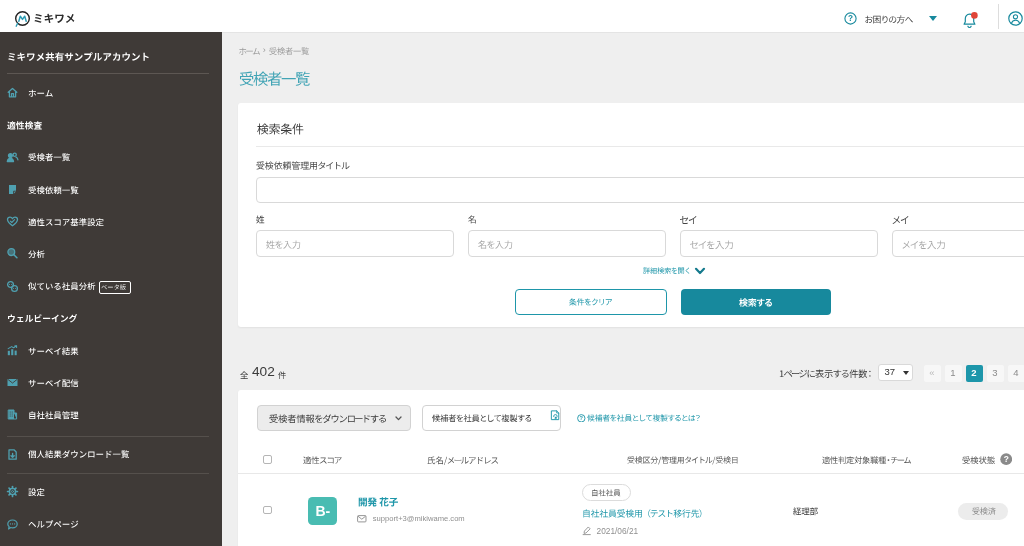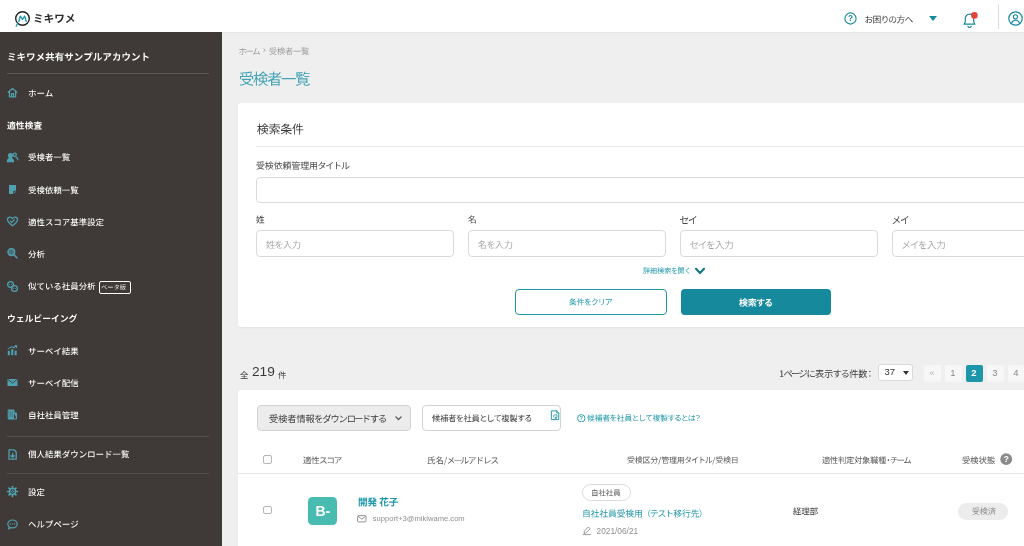--- a/index.html
+++ b/index.html
@@ -207,21 +207,21 @@
 <div style="position:absolute;left:569.2px;top:297.9px;line-height:0"><svg width="43.1" height="7.9" viewBox="0 0 43.1 7.9" style="overflow:visible">
         <path d="M5.2 1.6C4.8 2 4.4 2.4 3.9 2.7C3.4 2.4 3 2 2.6 1.6L2.7 1.6ZM2.9 0.3C2.5 1 1.7 1.8 0.5 2.4C0.6 2.5 0.8 2.7 0.9 2.9C1.4 2.6 1.9 2.3 2.2 2C2.6 2.4 2.9 2.7 3.4 3C2.5 3.5 1.4 3.8 0.4 3.9C0.5 4.1 0.6 4.3 0.7 4.5C1.8 4.3 2.9 3.9 3.9 3.3C4.8 3.8 5.9 4.2 7.1 4.3C7.2 4.2 7.4 3.9 7.5 3.8C6.4 3.7 5.3 3.4 4.5 3C5.1 2.5 5.7 1.9 6.1 1.3L5.7 1L5.6 1H3.1C3.3 0.8 3.4 0.6 3.6 0.4ZM3.6 3.9V4.7H0.4V5.3H3C2.3 6 1.2 6.7 0.2 7C0.3 7.1 0.5 7.3 0.6 7.5C1.7 7.1 2.8 6.3 3.6 5.4V7.6H4.2V5.4C4.9 6.3 6.1 7.1 7.1 7.4C7.2 7.3 7.4 7.1 7.6 6.9C6.5 6.6 5.4 6 4.7 5.3H7.4V4.7H4.2V3.9Z M10.2 4.3V4.8H12.5V7.6H13.1V4.8H15.2V4.3H13.1V2.5H14.9V1.9H13.1V0.4H12.5V1.9H11.4C11.5 1.6 11.6 1.2 11.7 0.8L11.1 0.7C10.9 1.8 10.6 2.8 10.1 3.4C10.3 3.5 10.5 3.6 10.6 3.7C10.9 3.4 11.1 3 11.2 2.5H12.5V4.3ZM9.8 0.3C9.4 1.5 8.7 2.7 7.9 3.5C8 3.6 8.2 4 8.3 4.1C8.5 3.8 8.8 3.5 9 3.2V7.6H9.6V2.2C9.9 1.7 10.1 1.1 10.4 0.5Z M22 3.5 21.7 2.9C21.5 3 21.3 3.1 21.1 3.2C20.7 3.4 20.2 3.6 19.6 3.8C19.5 3.4 19.1 3.1 18.6 3.1C18.3 3.1 17.8 3.2 17.5 3.4C17.8 3.1 18 2.6 18.2 2.2C19.1 2.2 20.1 2.1 20.8 2L20.8 1.4C20.1 1.5 19.2 1.6 18.4 1.6C18.5 1.3 18.6 0.9 18.7 0.7L18 0.6C18 0.9 17.9 1.3 17.8 1.6L17.3 1.6C16.9 1.6 16.4 1.6 15.9 1.6V2.2C16.4 2.2 16.9 2.2 17.2 2.2H17.6C17.3 2.8 16.8 3.7 15.8 4.6L16.3 5C16.6 4.7 16.8 4.4 17 4.2C17.4 3.9 17.9 3.6 18.4 3.6C18.7 3.6 19 3.8 19.1 4.1C18.2 4.6 17.2 5.2 17.2 6.1C17.2 7.1 18.2 7.3 19.3 7.3C20 7.3 20.9 7.3 21.5 7.2L21.5 6.6C20.8 6.7 19.9 6.7 19.3 6.7C18.5 6.7 17.9 6.6 17.9 6C17.9 5.5 18.4 5.1 19.1 4.7C19.1 5.1 19.1 5.6 19.1 5.9H19.7L19.7 4.4C20.3 4.1 20.9 3.9 21.3 3.7C21.5 3.6 21.8 3.5 22 3.5Z M26.2 0.8 25.4 0.6C25.4 0.8 25.3 1.1 25.2 1.2C24.8 1.9 24.1 3.1 22.7 3.9L23.2 4.3C24.1 3.7 24.8 3 25.2 2.3H27.9C27.8 3.1 27.3 4.1 26.7 4.8C25.9 5.7 24.9 6.4 23.5 6.8L24.1 7.3C25.6 6.8 26.5 6 27.2 5.2C27.9 4.3 28.4 3.2 28.6 2.4C28.7 2.3 28.8 2.1 28.8 2L28.3 1.7C28.2 1.8 28 1.8 27.8 1.8H25.6L25.8 1.4C25.9 1.3 26 1 26.2 0.8Z M34.9 1H34.2C34.2 1.2 34.2 1.4 34.2 1.6C34.2 1.9 34.2 2.6 34.2 2.9C34.2 4.4 34.1 5 33.6 5.7C33.1 6.3 32.4 6.6 31.7 6.8L32.2 7.3C32.8 7.1 33.6 6.8 34.1 6.1C34.7 5.5 34.9 4.8 34.9 2.9C34.9 2.6 34.9 2 34.9 1.6C34.9 1.4 34.9 1.2 34.9 1ZM31.3 1H30.6C30.6 1.2 30.6 1.4 30.6 1.6C30.6 1.8 30.6 3.9 30.6 4.2C30.6 4.5 30.6 4.7 30.5 4.8H31.3C31.3 4.7 31.2 4.4 31.2 4.2C31.2 3.9 31.2 1.8 31.2 1.6C31.2 1.4 31.3 1.2 31.3 1Z M43.1 1.6 42.7 1.2C42.6 1.3 42.3 1.3 42.1 1.3C41.7 1.3 38 1.3 37.6 1.3C37.3 1.3 37 1.3 36.7 1.2V1.9C37 1.9 37.3 1.9 37.6 1.9C38 1.9 41.5 1.9 42.1 1.9C41.8 2.4 41.1 3.2 40.4 3.7L40.9 4.1C41.8 3.5 42.5 2.4 42.9 1.9C42.9 1.8 43 1.7 43.1 1.6ZM39.9 2.7H39.2C39.2 2.9 39.2 3 39.2 3.2C39.2 4.6 39.1 5.7 37.8 6.4C37.6 6.6 37.3 6.7 37.1 6.8L37.7 7.3C39.7 6.3 39.9 4.8 39.9 2.7Z" fill="#1e96a9"></path>
       </svg></div>
 <div style="position:absolute;left:680.7px;top:288.5px;width:150.8px;height:26.7px;background:#17899d;border-radius:4px"></div>
 <div style="position:absolute;left:739.4px;top:297.8px;line-height:0"><svg width="33.5" height="9.1" viewBox="0 0 33.5 9.1" style="overflow:visible">
         <path d="M3.6 3.8V6.3H5.2C5 7 4.4 7.6 3 8C3.2 8.2 3.5 8.6 3.6 8.8C4.9 8.4 5.6 7.8 6 7C6.6 8 7.3 8.5 8.2 8.8C8.3 8.5 8.6 8.1 8.8 7.9C7.9 7.7 7.2 7.3 6.7 6.3H8.3V3.8H6.4V3.3H7.6V2.8C7.8 3 8.1 3.1 8.3 3.2C8.4 2.9 8.7 2.5 8.9 2.3C7.9 1.9 7 1.2 6.4 0.3H5.4C4.9 1 4.1 1.8 3.3 2.2V2.1H2.4V0.3H1.4V2.1H0.3V3.2H1.4C1.1 4.2 0.6 5.5 0.1 6.2C0.3 6.5 0.5 6.9 0.6 7.2C0.9 6.7 1.2 6.1 1.4 5.4V8.8H2.4V4.9C2.6 5.3 2.8 5.7 2.9 5.9L3.5 5.1C3.3 4.9 2.7 3.9 2.4 3.6V3.2H3.3V2.7C3.4 2.9 3.5 3.1 3.5 3.2C3.8 3.1 4 3 4.3 2.8V3.3H5.4V3.8ZM5.9 1.2C6.2 1.6 6.6 2 7 2.4H4.8C5.3 2 5.6 1.6 5.9 1.2ZM4.5 4.7H5.4V5.2L5.4 5.5H4.5ZM6.4 4.7H7.3V5.5H6.4L6.4 5.2Z M14.3 7.2C15.1 7.7 16 8.3 16.5 8.7L17.4 8.1C16.9 7.7 15.9 7.1 15.2 6.7ZM11.2 6.7C10.7 7.2 9.9 7.7 9.1 7.9C9.4 8.1 9.8 8.5 9.9 8.7C10.7 8.3 11.6 7.7 12.2 7.1ZM9.4 2.5V4.4H10.4V3.4H12.2C11.9 3.6 11.6 3.9 11.4 4.2L11 4L10.3 4.6C10.8 4.8 11.4 5.2 11.8 5.5L11.4 5.8L9.3 5.8L9.4 6.7C10.3 6.7 11.5 6.7 12.7 6.7V8.8H13.8V6.6L16.2 6.5C16.3 6.7 16.5 6.8 16.6 7L17.4 6.3C16.9 5.9 15.9 5.2 15.2 4.7L14.5 5.3C14.7 5.4 14.9 5.6 15.1 5.7L13 5.8C13.8 5.3 14.7 4.7 15.4 4.1L14.5 3.6C14 4 13.3 4.5 12.7 5C12.5 4.9 12.3 4.7 12.1 4.6C12.5 4.3 13 3.9 13.5 3.5L13.2 3.4H16.2V4.4H17.3V2.5H13.8V1.9H17.2V1H13.8V0.3H12.7V1H9.4V1.9H12.7V2.5Z M22.1 4.6C22.2 5.4 21.9 5.7 21.5 5.7C21.1 5.7 20.8 5.4 20.8 5C20.8 4.5 21.1 4.3 21.5 4.3C21.7 4.3 22 4.4 22.1 4.6ZM18 1.8 18 2.9C19.1 2.8 20.5 2.8 21.9 2.8L21.9 3.4C21.8 3.3 21.6 3.3 21.5 3.3C20.5 3.3 19.7 4 19.7 5C19.7 6.1 20.6 6.7 21.3 6.7C21.4 6.7 21.5 6.7 21.7 6.6C21.2 7.2 20.4 7.5 19.5 7.7L20.4 8.6C22.6 8 23.3 6.5 23.3 5.3C23.3 4.9 23.2 4.4 23 4.1L23 2.7C24.2 2.7 25.1 2.8 25.6 2.8L25.6 1.7C25.2 1.7 23.9 1.7 23 1.7L23 1.4C23 1.3 23.1 0.8 23.1 0.7H21.8C21.8 0.8 21.8 1.1 21.8 1.5L21.9 1.7C20.6 1.8 19 1.8 18 1.8Z M30 7.4C29.8 7.5 29.7 7.5 29.5 7.5C28.9 7.5 28.6 7.2 28.6 6.9C28.6 6.7 28.8 6.5 29.1 6.5C29.6 6.5 30 6.8 30 7.4ZM27 1.1 27.1 2.2C27.3 2.2 27.6 2.2 27.8 2.2C28.3 2.1 29.5 2.1 30 2.1C29.6 2.5 28.6 3.2 28.1 3.6C27.6 4.1 26.5 5 25.8 5.5L26.7 6.4C27.6 5.3 28.5 4.5 29.9 4.5C31 4.5 31.8 5.1 31.8 5.9C31.8 6.5 31.5 6.9 31 7.1C30.9 6.3 30.2 5.6 29.1 5.6C28.2 5.6 27.5 6.3 27.5 7C27.5 7.9 28.4 8.5 29.7 8.5C31.9 8.5 33 7.4 33 5.9C33 4.6 31.8 3.6 30.3 3.6C30 3.6 29.7 3.7 29.4 3.7C30 3.3 30.9 2.5 31.4 2.2C31.6 2 31.9 1.9 32.1 1.7L31.5 0.9C31.4 1 31.2 1 30.8 1C30.3 1.1 28.3 1.1 27.9 1.1C27.6 1.1 27.3 1.1 27 1.1Z" fill="#fff"></path>
       </svg></div>
 <div style="position:absolute;left:239.8px;top:370.6px;line-height:0"><svg width="8.3" height="8.5" viewBox="0 0 8.3 8.5" style="overflow:visible">
         <path d="M4.1 1C4.9 2 6.4 3.3 7.7 4C7.8 3.9 7.9 3.6 8.1 3.5C6.8 2.8 5.3 1.6 4.4 0.3H3.8C3.1 1.4 1.7 2.8 0.2 3.6C0.4 3.7 0.6 3.9 0.6 4.1C2.1 3.3 3.4 2 4.1 1ZM0.6 7.3V7.9H7.8V7.3H4.5V5.9H7V5.4H4.5V4H6.7V3.5H1.6V4H3.8V5.4H1.3V5.9H3.8V7.3Z" fill="#3a3a3a"></path>
       </svg></div>
-<div style="position:absolute;left:252px;top:372.7px;font:400 13.7px 'Liberation Sans',sans-serif;color:#3a3a3a;line-height:0;white-space:nowrap"><span style="position:relative;top:-0.5px">219</span></div>
+<div style="position:absolute;left:252px;top:372.7px;font:400 13.7px 'Liberation Sans',sans-serif;color:#3a3a3a;line-height:0;white-space:nowrap"><span style="position:relative;top:-0.5px">402</span></div>
 <div style="position:absolute;left:277.9px;top:370.6px;line-height:0"><svg width="8.2" height="8.4" viewBox="0 0 8.2 8.4" style="overflow:visible">
         <path d="M2.6 4.5V5.1H5V8H5.6V5.1H7.9V4.5H5.6V2.7H7.5V2.1H5.6V0.4H5V2.1H3.8C4 1.7 4 1.3 4.1 0.9L3.5 0.8C3.3 1.8 3 2.9 2.5 3.6C2.7 3.7 2.9 3.8 3 3.9C3.3 3.6 3.5 3.1 3.6 2.7H5V4.5ZM2.2 0.4C1.7 1.6 1 2.9 0.2 3.7C0.3 3.8 0.5 4.2 0.5 4.3C0.8 4 1.1 3.7 1.3 3.3V8H1.9V2.4C2.2 1.8 2.5 1.2 2.8 0.5Z" fill="#3a3a3a"></path>
       </svg></div>
 <div style="position:absolute;left:779.0px;top:368.5px;line-height:0"><svg width="93.5" height="9.2" viewBox="0 0 93.5 9.2" style="overflow:visible">
         <path d="M0.8 8.1H4.5V7.4H3.2V1.4H2.5C2.2 1.6 1.7 1.7 1.1 1.8V2.4H2.3V7.4H0.8Z M11 2.6C11 2.2 11.3 1.9 11.7 1.9C12.1 1.9 12.4 2.2 12.4 2.6C12.4 3 12.1 3.3 11.7 3.3C11.3 3.3 11 3 11 2.6ZM10.6 2.6C10.6 3.2 11.1 3.7 11.7 3.7C12.3 3.7 12.8 3.2 12.8 2.6C12.8 2 12.3 1.5 11.7 1.5C11.1 1.5 10.6 2 10.6 2.6ZM5 5.7 5.7 6.4C5.9 6.2 6.1 5.9 6.2 5.7C6.7 5.2 7.4 4.2 7.9 3.6C8.2 3.2 8.4 3.2 8.7 3.6C9.1 3.9 10 4.9 10.5 5.5C11.1 6.1 11.9 7.1 12.6 7.9L13.2 7.2C12.5 6.4 11.6 5.4 11 4.8C10.4 4.2 9.6 3.4 9.1 2.8C8.4 2.2 8 2.3 7.5 2.9C6.9 3.6 6.1 4.6 5.7 5.1C5.4 5.3 5.3 5.5 5 5.7Z M12.9 4.1V5C13.2 5 13.7 5 14.2 5C14.9 5 18.6 5 19.3 5C19.7 5 20.1 5 20.3 5V4.1C20.1 4.2 19.7 4.2 19.3 4.2C18.6 4.2 14.9 4.2 14.2 4.2C13.7 4.2 13.2 4.2 12.9 4.1Z M26 1.2 25.5 1.5C25.8 1.9 26.1 2.4 26.4 2.9L26.9 2.7C26.7 2.2 26.3 1.6 26 1.2ZM27.2 0.8 26.7 1C27 1.4 27.4 2 27.6 2.4L28.1 2.2C27.9 1.8 27.5 1.1 27.2 0.8ZM22.1 1.1 21.7 1.7C22.2 2 23.2 2.7 23.7 3L24.1 2.4C23.7 2.1 22.6 1.4 22.1 1.1ZM20.7 7.7 21.1 8.5C22 8.3 23.3 7.9 24.2 7.3C25.7 6.4 26.9 5.3 27.7 4L27.3 3.2C26.5 4.5 25.3 5.8 23.8 6.6C22.9 7.2 21.7 7.5 20.7 7.7ZM20.7 3.2 20.3 3.8C20.8 4.1 21.8 4.7 22.3 5.1L22.7 4.4C22.3 4.1 21.2 3.5 20.7 3.2Z M31.7 1.9V2.6C32.7 2.7 34.5 2.7 35.5 2.6V1.9C34.5 2 32.7 2.1 31.7 1.9ZM32 5.7 31.4 5.6C31.3 6 31.2 6.4 31.2 6.7C31.2 7.6 31.9 8.1 33.5 8.1C34.4 8.1 35.2 8 35.8 7.9L35.7 7.1C35 7.3 34.3 7.3 33.5 7.3C32.2 7.3 31.9 6.9 31.9 6.5C31.9 6.3 31.9 6 32 5.7ZM29.9 1.2 29.1 1.1C29.1 1.3 29.1 1.6 29 1.8C28.9 2.5 28.6 4.1 28.6 5.5C28.6 6.7 28.8 7.8 28.9 8.4L29.6 8.4C29.6 8.3 29.6 8.2 29.6 8.1C29.6 8 29.6 7.8 29.6 7.7C29.7 7.2 30 6.2 30.3 5.6L29.9 5.3C29.7 5.7 29.5 6.2 29.4 6.6C29.3 6.2 29.3 5.8 29.3 5.3C29.3 4.3 29.6 2.7 29.7 1.8C29.8 1.6 29.9 1.3 29.9 1.2Z M37.3 8.2 37.5 8.9C38.6 8.6 40.2 8.2 41.7 7.8L41.6 7.2L39.3 7.8V5.7C39.8 5.3 40.3 4.9 40.7 4.6C41.3 6.7 42.5 8.2 44.5 8.8C44.6 8.7 44.8 8.4 45 8.2C43.9 7.9 43.1 7.4 42.4 6.6C43.1 6.2 43.8 5.7 44.4 5.3L43.9 4.8C43.4 5.3 42.7 5.8 42.1 6.1C41.8 5.7 41.5 5.1 41.3 4.5H44.7V3.9H41V3.1H44V2.5H41V1.7H44.3V1.1H41V0.4H40.3V1.1H36.9V1.7H40.3V2.5H37.3V3.1H40.3V3.9H36.6V4.5H39.8C38.9 5.3 37.5 6 36.3 6.3C36.4 6.5 36.6 6.7 36.7 6.9C37.3 6.7 38 6.4 38.6 6.1V7.9Z M47.2 4.9C46.8 5.9 46.1 7 45.4 7.6C45.6 7.7 45.9 7.9 46 8C46.8 7.3 47.5 6.2 47.9 5.1ZM51.4 5.2C52.1 6.1 52.8 7.3 53 8L53.7 7.7C53.4 6.9 52.7 5.8 52 4.9ZM46.4 1.1V1.7H52.9V1.1ZM45.6 3.3V4H49.3V8C49.3 8.1 49.3 8.1 49.1 8.2C48.9 8.2 48.3 8.2 47.7 8.1C47.8 8.3 47.9 8.7 47.9 8.9C48.8 8.9 49.3 8.9 49.6 8.7C50 8.6 50.1 8.4 50.1 8V4H53.8V3.3Z M58.9 4.7C58.9 5.6 58.6 6 58.1 6C57.5 6 57.1 5.7 57.1 5.1C57.1 4.5 57.6 4.1 58 4.1C58.4 4.1 58.7 4.3 58.9 4.7ZM54.5 2.1 54.5 2.8C55.7 2.7 57.2 2.7 58.7 2.7L58.7 3.6C58.5 3.5 58.3 3.5 58 3.5C57.2 3.5 56.4 4.2 56.4 5.1C56.4 6.1 57.2 6.6 57.9 6.6C58.2 6.6 58.5 6.6 58.7 6.4C58.4 7.2 57.5 7.7 56.3 8L56.9 8.6C59.1 8 59.7 6.6 59.7 5.4C59.7 4.9 59.6 4.5 59.4 4.2L59.4 2.6H59.5C60.8 2.6 61.7 2.7 62.2 2.7L62.2 2C61.8 2 60.6 2 59.5 2H59.4L59.4 1.4C59.4 1.3 59.4 0.9 59.4 0.8H58.6C58.6 0.9 58.6 1.2 58.6 1.4L58.6 2C57.3 2 55.5 2.1 54.5 2.1Z M67 7.8C66.8 7.9 66.5 7.9 66.3 7.9C65.5 7.9 65 7.6 65 7.2C65 6.8 65.4 6.6 65.8 6.6C66.5 6.6 66.9 7.1 67 7.8ZM63.9 1.3 63.9 2.1C64.1 2.1 64.3 2 64.5 2C65 2 66.8 1.9 67.3 1.9C66.9 2.3 65.7 3.3 65.2 3.7C64.6 4.2 63.5 5.2 62.7 5.8L63.2 6.3C64.4 5.1 65.2 4.5 66.8 4.5C68 4.5 68.8 5.2 68.8 6.1C68.8 6.8 68.4 7.4 67.7 7.7C67.6 6.8 66.9 6 65.8 6C64.9 6 64.4 6.6 64.4 7.2C64.4 8 65.1 8.5 66.4 8.5C68.3 8.5 69.6 7.6 69.6 6.1C69.6 4.8 68.5 3.9 66.9 3.9C66.5 3.9 66.1 4 65.6 4.1C66.4 3.5 67.6 2.4 68.1 2.1C68.3 1.9 68.4 1.8 68.6 1.7L68.2 1.2C68.1 1.2 68 1.2 67.7 1.2C67.2 1.3 65 1.4 64.5 1.4C64.3 1.4 64.1 1.3 63.9 1.3Z M73.1 5V5.7H75.8V8.9H76.5V5.7H79V5H76.5V2.9H78.6V2.3H76.5V0.5H75.8V2.3H74.6C74.7 1.8 74.8 1.4 74.9 1L74.2 0.8C74 2 73.6 3.2 73.1 4C73.2 4.1 73.5 4.3 73.7 4.4C73.9 4 74.1 3.5 74.3 2.9H75.8V5ZM72.7 0.4C72.2 1.8 71.4 3.2 70.5 4.1C70.6 4.3 70.8 4.6 70.9 4.8C71.2 4.5 71.5 4.1 71.7 3.7V8.9H72.4V2.6C72.8 2 73.1 1.3 73.3 0.6Z M83.3 0.5C83.1 0.9 82.9 1.5 82.6 1.8L83.1 2C83.3 1.7 83.6 1.2 83.9 0.8ZM80 0.8C80.3 1.2 80.5 1.7 80.6 2L81.2 1.8C81.1 1.5 80.8 1 80.5 0.6ZM85.1 0.4C84.8 2 84.3 3.6 83.6 4.5C83.7 4.6 84 4.9 84.1 5C84.4 4.7 84.6 4.3 84.8 3.8C85 4.8 85.3 5.7 85.6 6.4C85.2 7.1 84.6 7.7 83.8 8.1C83.5 7.9 83.1 7.7 82.7 7.4C83 7 83.2 6.5 83.4 5.9H84.2V5.3H81.7L82 4.6L81.8 4.6H82.2V3.2C82.7 3.6 83.3 4 83.5 4.2L83.9 3.7C83.6 3.5 82.6 2.9 82.2 2.7V2.6H84.1V2.1H82.2V0.4H81.6V2.1H79.7V2.6H81.4C81 3.3 80.2 3.8 79.6 4.1C79.7 4.2 79.9 4.5 80 4.6C80.5 4.3 81.1 3.8 81.6 3.3V4.6L81.3 4.5L81 5.3H79.6V5.9H80.7C80.4 6.4 80.2 6.8 80 7.2L80.6 7.4L80.7 7.2C81 7.3 81.3 7.4 81.6 7.6C81.2 7.9 80.5 8.2 79.7 8.3C79.8 8.4 79.9 8.7 80 8.9C81 8.7 81.7 8.4 82.2 7.9C82.7 8.2 83 8.4 83.3 8.6L83.5 8.4C83.7 8.6 83.8 8.8 83.8 8.9C84.8 8.4 85.5 7.8 86 7.1C86.5 7.9 87 8.5 87.7 8.9C87.8 8.7 88.1 8.4 88.2 8.3C87.5 7.9 86.9 7.2 86.4 6.5C87 5.5 87.3 4.2 87.6 2.7H88.1V2.1H85.4C85.6 1.6 85.7 1 85.8 0.5ZM81.4 5.9H82.7C82.6 6.4 82.4 6.8 82.1 7.1C81.7 7 81.4 6.8 81 6.6ZM85.2 2.7H86.9C86.7 3.9 86.4 4.9 86 5.7C85.7 4.8 85.4 3.8 85.2 2.7Z M91 3.1C91.3 3.1 91.7 2.8 91.7 2.4C91.7 2 91.3 1.7 91 1.7C90.6 1.7 90.3 2 90.3 2.4C90.3 2.8 90.6 3.1 91 3.1ZM91 7.6C91.3 7.6 91.7 7.4 91.7 6.9C91.7 6.5 91.3 6.2 91 6.2C90.6 6.2 90.3 6.5 90.3 6.9C90.3 7.4 90.6 7.6 91 7.6Z" fill="#3a3a3a"></path>
       </svg></div>
 <div style="position:absolute;left:878px;top:364px;width:34.5px;height:16.5px;background:#fff;border:1px solid #d9d9d9;border-radius:3px;box-sizing:border-box"></div>
 <div style="position:absolute;left:884.5px;top:372.3px;font:400 9.5px 'Liberation Sans',sans-serif;color:#333;line-height:0;white-space:nowrap"><span style="position:relative;top:-0.5px">37</span></div>
 <div style="position:absolute;left:902.8px;top:370.6px;width:0;height:0;border-left:3.1px solid transparent;border-right:3.1px solid transparent;border-top:4.7px solid #333"></div>
 <div style="position:absolute;left:923.5px;top:364.5px;width:17px;height:17px;background:#f7f7f7;border-radius:2px"></div>

